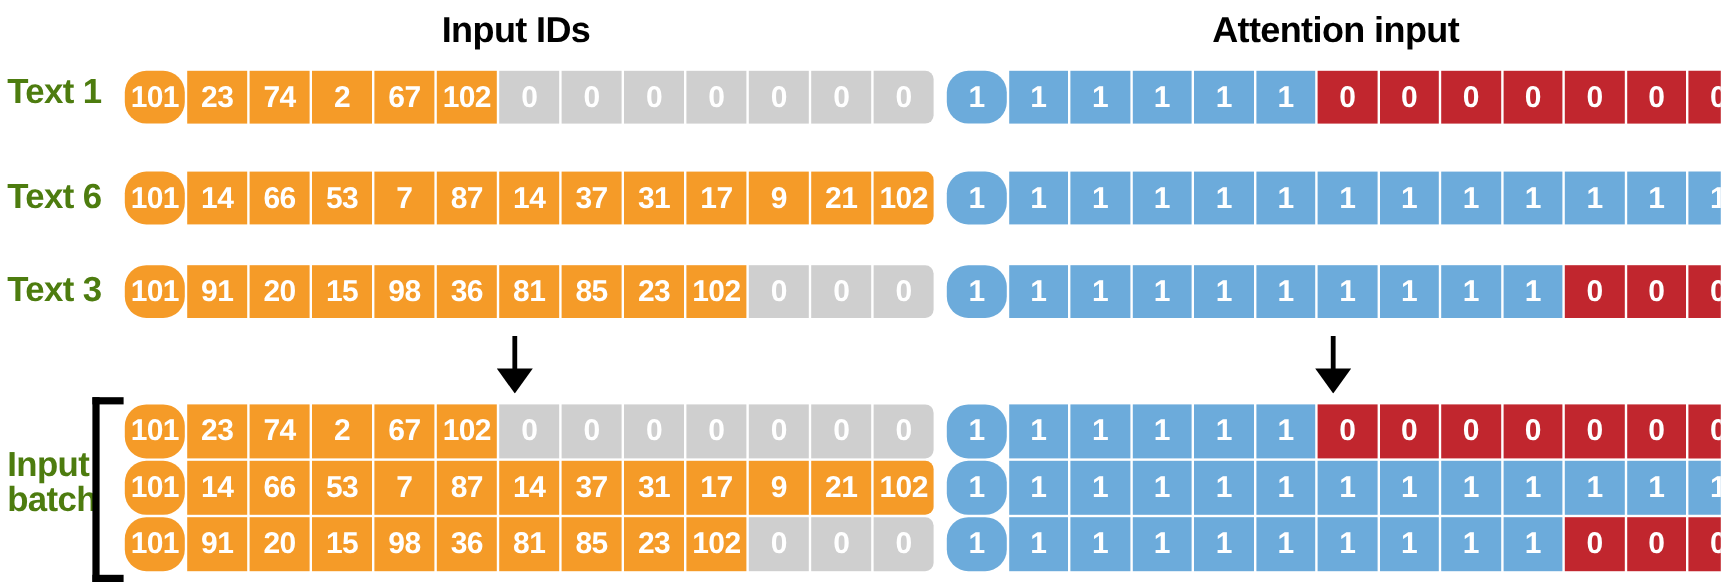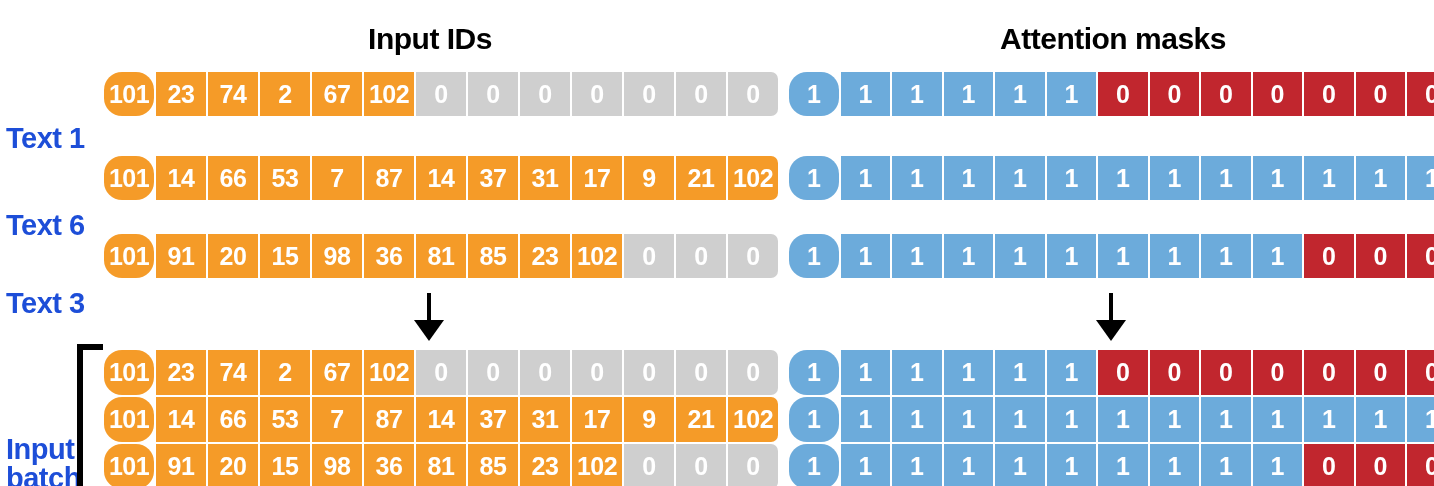--- a/index.html
+++ b/index.html
@@ -10,21 +10,21 @@
   body {
     width: 1434px;
     height: 486px;
     position: relative;
     font-family: "Liberation Sans", sans-serif;
     overflow: hidden;
   }
 
   .canvas {
     position: absolute;
-    left: 0; top: 16px;
+    left: 0; top: 3px;
     width: 1434px;
     height: 418px;
   }
 
   
   .section-title {
     position: absolute;
     font-size: 30px;
     font-weight: 700;
     color: #000000;
@@ -35,26 +35,25 @@
   }
   #title-input-ids  { left: 430px;  top: 6px; }
   #title-attn-masks { left: 1113px; top: 6px; }
   #title-stack      { left: 770px;  top: 283px; }
 
   
   .row-label {
     position: absolute;
     font-size: 29px;
     font-weight: 700;
-    color: #1d4ed8;
+    color: #4d7c0f;
     letter-spacing: -0.5px;
     white-space: nowrap;
     line-height: 1.0;
     font-family: "Liberation Sans", sans-serif;
-    margin-top: 48px;
   }
   #label-text-1 { left: 6px; top: 60px; }
   #label-text-2 { left: 6px; top: 147px; }
   #label-text-3 { left: 6px; top: 225px; text-align: center; }
   #label-input-batch { left: 6px; top: 371px; }
 
   
   .cell-row {
     position: absolute;
     display: flex;
@@ -122,21 +121,21 @@
   #arrow-left  { left: 412px;  top: 277px; }
   #arrow-right { left: 1094px; top: 277px; }
 </style>
 </head>
 <body>
 
 <div class="canvas">
 
   <div class="section-title" id="title-input-ids">Input IDs</div>
 
-  <div class="section-title" id="title-attn-masks">Attention masks</div>
+  <div class="section-title" id="title-attn-masks">Attention input</div>
 
 
   <div class="row-label" id="label-text-1">Text 1</div>
   <div class="row-label" id="label-text-2">Text 6</div>
   <div class="row-label" id="label-text-3">Text 3</div>
 
   <div class="left">
     <div class="cell-row vector-row" id="row-ids-1">
         <div class="cell orange">101</div>
         <div class="cell orange">23</div>

